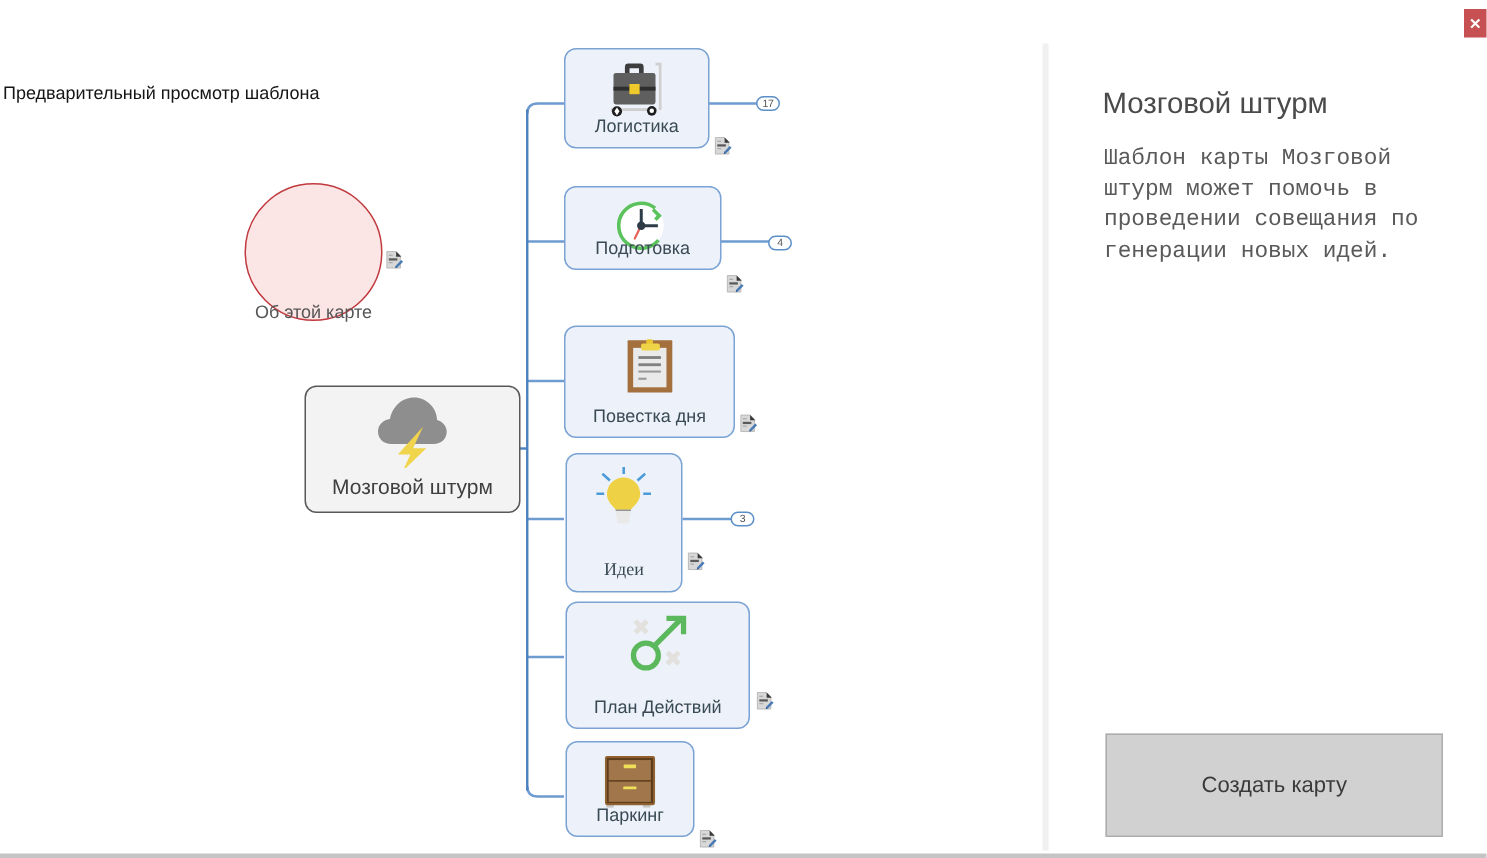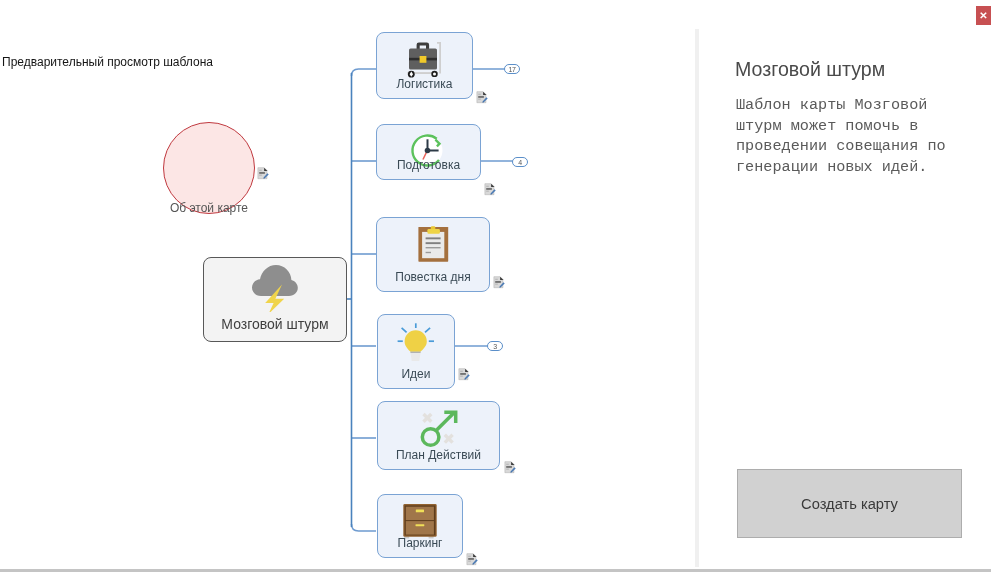--- a/index.html
+++ b/index.html
@@ -5,39 +5,39 @@
 <style>
   html,body{margin:0;padding:0;}
   body{width:991px;height:572px;background:#ffffff;font-family:"Liberation Sans",sans-serif;overflow:hidden;position:relative;}
   .dlg-title{position:absolute;left:2px;top:7px;font-size:12px;color:#151515;margin-top:48px;}
   .close-btn{position:absolute;left:976px;top:6px;width:15px;height:19px;background:#c75052;color:#fff;display:flex;align-items:center;justify-content:center;font-size:10px;font-weight:bold;cursor:pointer;}
   .divider{position:absolute;left:695px;top:29px;width:4px;height:538px;background:#f0f0f0;}
   .map-area{position:absolute;left:0;top:28px;width:694px;height:538px;overflow:hidden;}
   .right-panel{position:absolute;left:700px;top:29px;width:291px;height:537px;}
   .rp-title{position:absolute;left:35px;top:29px;font-size:19.6px;color:#4a4a4a;white-space:nowrap;}
   .rp-desc{position:absolute;left:36px;top:66px;width:223px;font-size:15.2px;line-height:20.55px;color:#5a5a5a;font-family:Liberation Mono, monospace;}
-  .create-btn{position:absolute;left:37px;top:440px;width:225px;height:69px;background:#d1d1d1;border:1px solid #adadad;box-sizing:border-box;display:flex;align-items:center;justify-content:center;font-size:14.7px;color:#3a3a3a;cursor:pointer;}
+  .create-btn{position:absolute;left:37px;top:460px;width:225px;height:69px;background:#d1d1d1;border:1px solid #adadad;box-sizing:border-box;display:flex;align-items:center;justify-content:center;font-size:14.7px;color:#3a3a3a;cursor:pointer;}
   .hscroll{position:absolute;left:0;top:569px;width:991px;height:3px;background:#c4c4c4;}
   .connectors{position:absolute;left:0;top:0;}
   .badge{position:absolute;width:16px;height:10px;border:1.2px solid #5b8fc9;border-radius:5px;background:#fff;box-sizing:border-box;display:flex;align-items:center;justify-content:center;}
   .badge span{font-size:7px;color:#555;line-height:1;letter-spacing:-0.3px;}
   .note-icon{position:absolute;width:13px;height:13px;line-height:0;}
   .node-circle{position:absolute;left:163px;top:94px;width:92px;height:92px;border-radius:50%;background:#fce6e5;border:1.3px solid #c0393f;box-sizing:border-box;display:flex;align-items:flex-end;justify-content:center;font-size:12px;color:#555;}
   .node-circle span{position:relative;top:2px;}
   .node-central{position:absolute;left:203px;top:229px;width:144px;height:85px;border-radius:8px;background:#f3f3f3;border:1.4px solid #585858;box-sizing:border-box;}
   .node-central .node-text{position:absolute;left:0;right:0;bottom:9px;text-align:center;font-size:14px;color:#3f3f3f;}
   .child-node{position:absolute;border-radius:8px;background:#edf2fa;border:1.3px solid #7aa3d4;box-sizing:border-box;}
   .child-node .node-text{position:absolute;left:0;right:0;bottom:7px;text-align:center;font-size:12px;color:#3a4a55;}
   .child-node .ci{position:absolute;left:50%;transform:translateX(-50%);top:8px;}
   .node-central .node-icon{position:absolute;left:50%;transform:translateX(-50%);top:6px;}
   #n0{left:376px;top:4px;width:97px;height:67px;}
   #n1{left:376px;top:96px;width:105px;height:56px;}
   #n2{left:376px;top:189px;width:114px;height:75px;}
-  #n3{left:377px;top:286px;width:78px;height:75px;}
-  #n4{left:377px;top:373px;width:123px;height:69px;}
+  #n3{left:377px;top:274px;width:78px;height:93px;font-family:Liberation Serif, serif;}
+  #n4{left:377px;top:373px;width:123px;height:85px;}
   #n5{left:377px;top:466px;width:86px;height:64px;}
 </style>
 </head>
 <body>
 
 <div class="dlg-title">Предварительный просмотр шаблона</div>
 <div class="close-btn">✕</div>
 
 <div class="map-area">
   <svg class="connectors" width="694" height="538" viewBox="0 0 694 538">

